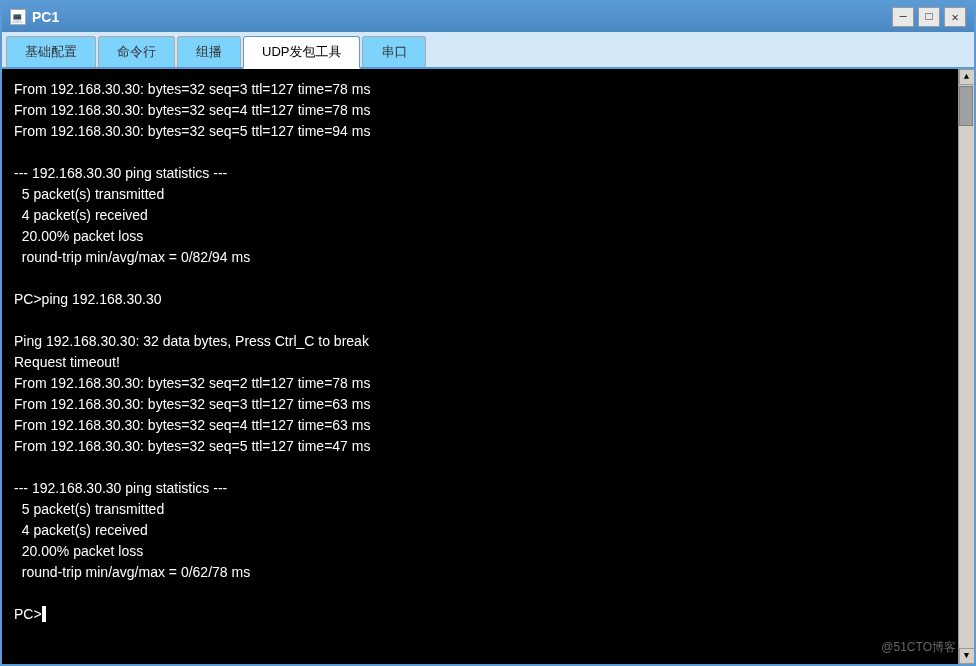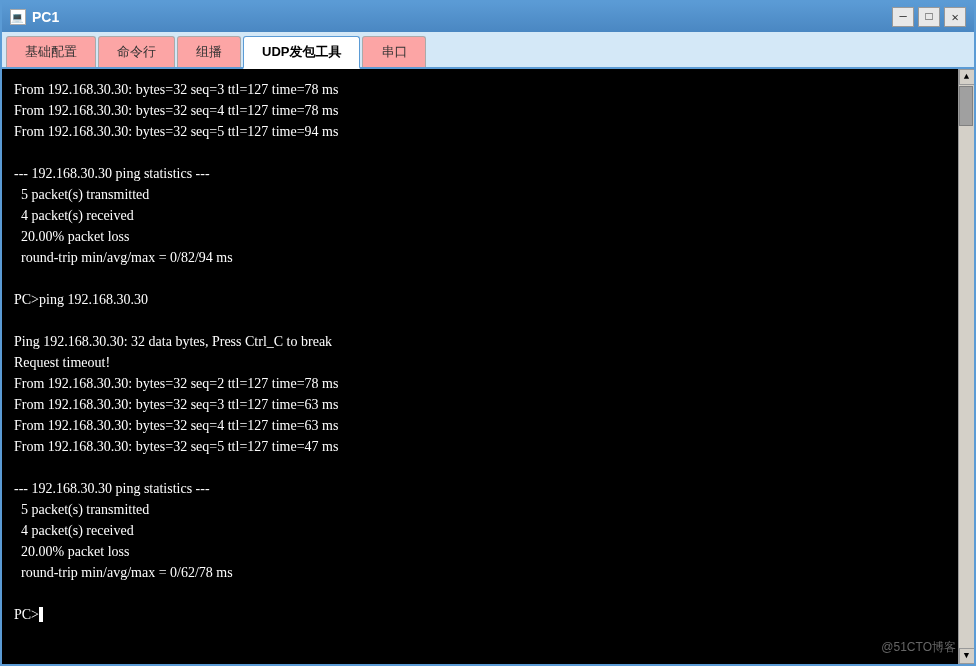--- a/index.html
+++ b/index.html
@@ -79,47 +79,47 @@
       padding-left: 4px;
       gap: 2px;
     }
 
     .tab {
       padding: 6px 18px;
       font-family: Arial, sans-serif;
       font-size: 13px;
       cursor: pointer;
       border: 1px solid #aaa;
-      background: #fca5a5;
+      background: #7dd3fc;
       border-bottom: none;
       color: #333;
       border-radius: 3px 3px 0 0;
     }
 
     .tab.active {
       background: #ffffff;
       border-color: #5b9bd5;
       border-bottom: 2px solid #ffffff;
       color: #000;
-      font-weight: bold;
+      font-weight: normal;
       margin-bottom: -2px;
       z-index: 1;
     }
 
     .content-area {
       display: flex;
       flex: 1;
       overflow: hidden;
     }
 
     .terminal {
       flex: 1;
       background: #000000;
       color: #ffffff;
-      font-family: Liberation Serif, serif;
+      font-family: Liberation Sans, sans-serif;
       font-size: 14px;
       padding: 10px 12px;
       overflow: hidden;
       white-space: pre;
       line-height: 1.5;
     }
 
     .scrollbar {
       width: 16px;
       background: #d4d0c8;

